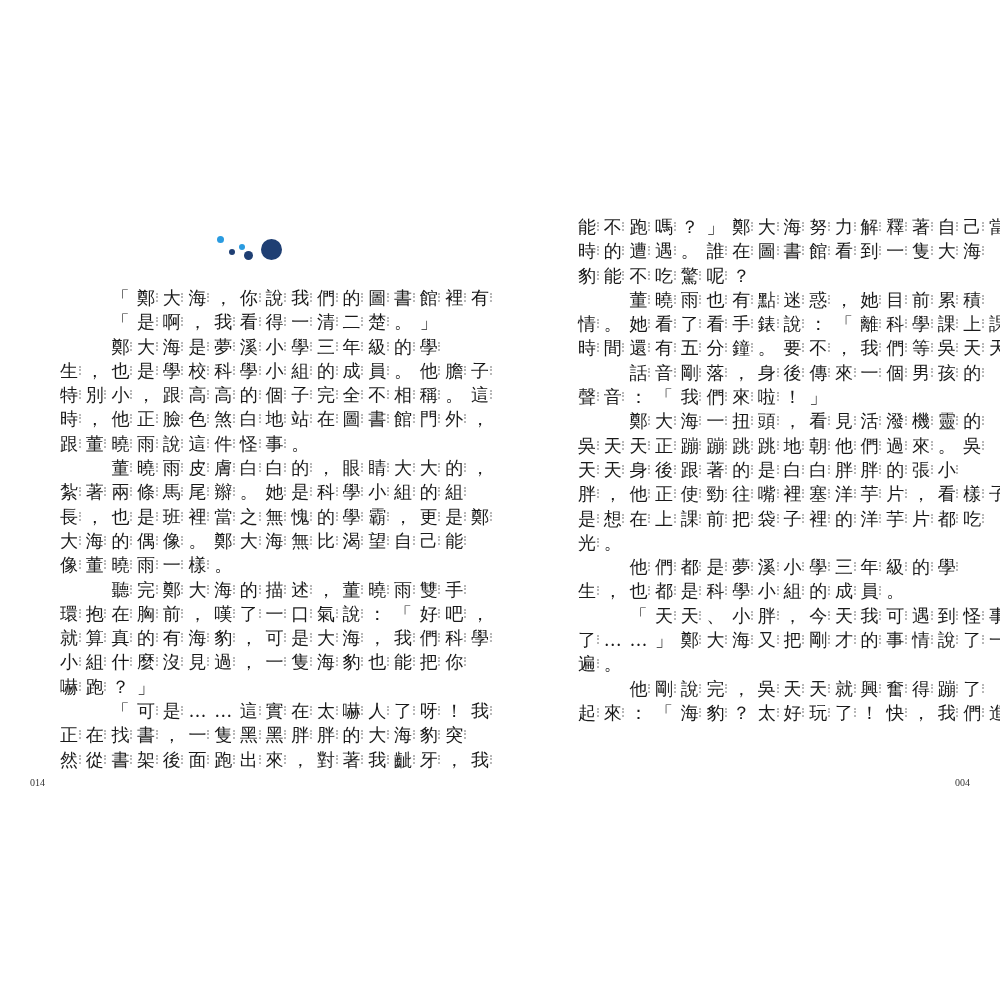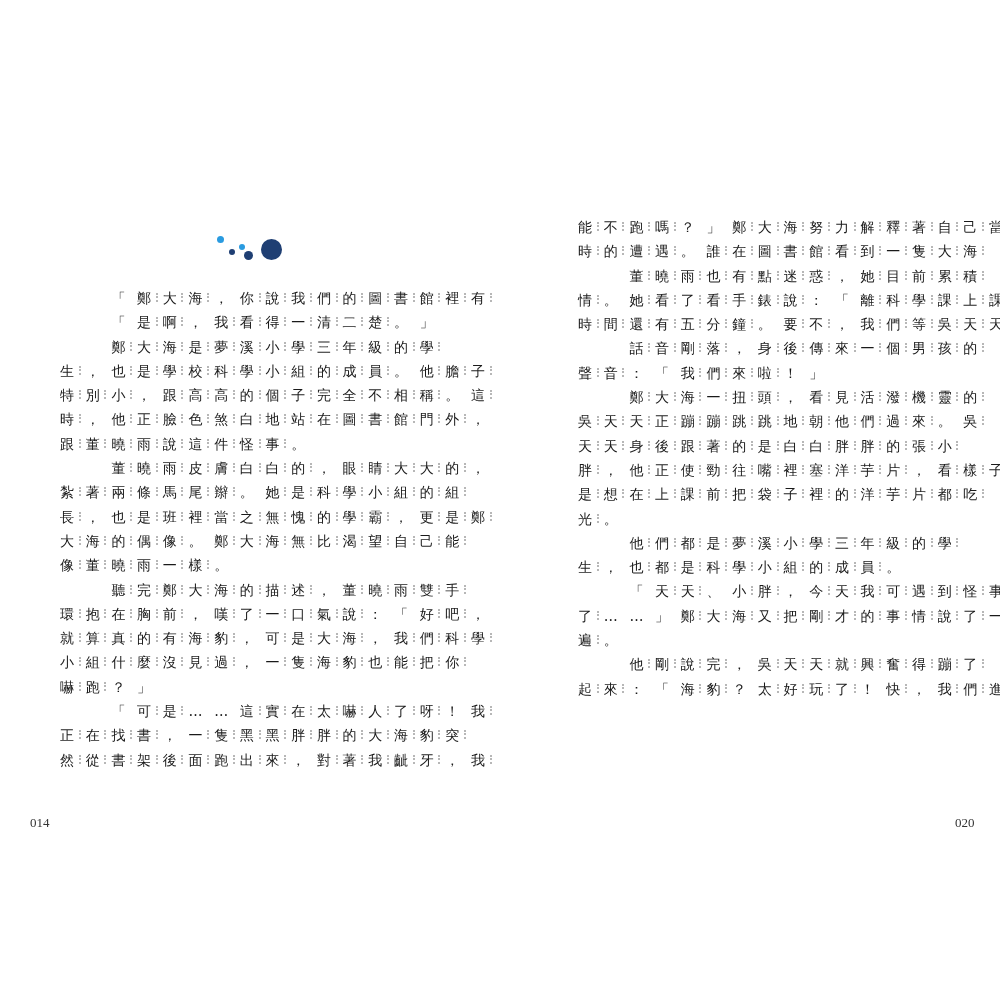--- a/index.html
+++ b/index.html
@@ -7,27 +7,27 @@
          font-family:"DejaVu Serif", "Liberation Serif", serif; color:#1a1a1a; }
   .spread { position:absolute; left:0; top:0; width:1000px; height:1000px; }
   .page { position:absolute; top:0; height:1000px; }
   .page-left { left:0; width:500px; }
   .page-right { left:500px; width:500px; }
   .deco { position:absolute; left:205px; top:230px; width:90px; height:45px; }
   .dot { position:absolute; border-radius:50%; }
   .text-block { position:absolute; }
   .left-text { left:60px; top:286px; width:392px;text-decoration:underline; }
   .right-text { left:78px; top:215px; width:372px; }
-  .line { height:24.3px; line-height:24.3px; white-space:nowrap; font-size:14px;
+  .line { height:24.3px; line-height:24.3px; white-space:nowrap; font-size:18px;
           letter-spacing:0; position:relative; }
   .c { display:inline-block; width:25.7px; position:relative; text-align:left; }
   .c::after { content:""; position:absolute; right:3px; top:7px; width:2px; height:9px;
               border-left:2px dotted #9a9a9a; opacity:.7; }
   .c.p::after { display:none; }
-  .pageno { position:absolute; top:815px; font-size:13px; color:#333;
+  .pageno { position:absolute; top:777px; font-size:10px; color:#333;
             font-family:"Liberation Serif", serif; }
   .pageno-left { left:30px; }
   .pageno-right { left:455px; }
 </style>
 </head>
 <body>
 
 <div class="spread">
 
   <div class="page page-left">
@@ -60,35 +60,36 @@
         <div class="line"><span class="c">正</span><span class="c">在</span><span class="c">找</span><span class="c">書</span><span class="c p">，</span><span class="c">一</span><span class="c">隻</span><span class="c">黑</span><span class="c">黑</span><span class="c">胖</span><span class="c">胖</span><span class="c">的</span><span class="c">大</span><span class="c">海</span><span class="c">豹</span><span class="c">突</span></div>
         <div class="line"><span class="c">然</span><span class="c">從</span><span class="c">書</span><span class="c">架</span><span class="c">後</span><span class="c">面</span><span class="c">跑</span><span class="c">出</span><span class="c">來</span><span class="c p">，</span><span class="c">對</span><span class="c">著</span><span class="c">我</span><span class="c">齜</span><span class="c">牙</span><span class="c p">，</span><span class="c">我</span></div>
       </div>
     <div class="pageno pageno-left">014</div>
   </div>
 
   <div class="page page-right">
     <div class="text-block right-text" id="right-body">
         <div class="line"><span class="c">能</span><span class="c">不</span><span class="c">跑</span><span class="c">嗎</span><span class="c p">？</span><span class="c p">」</span><span class="c">鄭</span><span class="c">大</span><span class="c">海</span><span class="c">努</span><span class="c">力</span><span class="c">解</span><span class="c">釋</span><span class="c">著</span><span class="c">自</span><span class="c">己</span><span class="c">當</span></div>
         <div class="line"><span class="c">時</span><span class="c">的</span><span class="c">遭</span><span class="c">遇</span><span class="c p">。</span><span class="c">誰</span><span class="c">在</span><span class="c">圖</span><span class="c">書</span><span class="c">館</span><span class="c">看</span><span class="c">到</span><span class="c">一</span><span class="c">隻</span><span class="c">大</span><span class="c">海</span></div>
+        <div class="line"><span class="c">豹</span><span class="c">能</span><span class="c">不</span><span class="c">吃</span><span class="c">驚</span><span class="c">呢</span><span class="c p">？</span></div>
         <div class="line"><span class="c p">&nbsp;</span><span class="c p">&nbsp;</span><span class="c">董</span><span class="c">曉</span><span class="c">雨</span><span class="c">也</span><span class="c">有</span><span class="c">點</span><span class="c">迷</span><span class="c">惑</span><span class="c p">，</span><span class="c">她</span><span class="c">目</span><span class="c">前</span><span class="c">累</span><span class="c">積</span></div>
         <div class="line"><span class="c">情</span><span class="c p">。</span><span class="c">她</span><span class="c">看</span><span class="c">了</span><span class="c">看</span><span class="c">手</span><span class="c">錶</span><span class="c">說</span><span class="c p">：</span><span class="c p">「</span><span class="c">離</span><span class="c">科</span><span class="c">學</span><span class="c">課</span><span class="c">上</span><span class="c">課</span></div>
         <div class="line"><span class="c">時</span><span class="c">間</span><span class="c">還</span><span class="c">有</span><span class="c">五</span><span class="c">分</span><span class="c">鐘</span><span class="c p">。</span><span class="c">要</span><span class="c">不</span><span class="c p">，</span><span class="c">我</span><span class="c">們</span><span class="c">等</span><span class="c">吳</span><span class="c">天</span><span class="c">天</span></div>
         <div class="line"><span class="c p">&nbsp;</span><span class="c p">&nbsp;</span><span class="c">話</span><span class="c">音</span><span class="c">剛</span><span class="c">落</span><span class="c p">，</span><span class="c">身</span><span class="c">後</span><span class="c">傳</span><span class="c">來</span><span class="c">一</span><span class="c">個</span><span class="c">男</span><span class="c">孩</span><span class="c">的</span></div>
         <div class="line"><span class="c">聲</span><span class="c">音</span><span class="c p">：</span><span class="c p">「</span><span class="c">我</span><span class="c">們</span><span class="c">來</span><span class="c">啦</span><span class="c p">！</span><span class="c p">」</span></div>
         <div class="line"><span class="c p">&nbsp;</span><span class="c p">&nbsp;</span><span class="c">鄭</span><span class="c">大</span><span class="c">海</span><span class="c">一</span><span class="c">扭</span><span class="c">頭</span><span class="c p">，</span><span class="c">看</span><span class="c">見</span><span class="c">活</span><span class="c">潑</span><span class="c">機</span><span class="c">靈</span><span class="c">的</span></div>
         <div class="line"><span class="c">吳</span><span class="c">天</span><span class="c">天</span><span class="c">正</span><span class="c">蹦</span><span class="c">蹦</span><span class="c">跳</span><span class="c">跳</span><span class="c">地</span><span class="c">朝</span><span class="c">他</span><span class="c">們</span><span class="c">過</span><span class="c">來</span><span class="c p">。</span><span class="c">吳</span></div>
         <div class="line"><span class="c">天</span><span class="c">天</span><span class="c">身</span><span class="c">後</span><span class="c">跟</span><span class="c">著</span><span class="c">的</span><span class="c">是</span><span class="c">白</span><span class="c">白</span><span class="c">胖</span><span class="c">胖</span><span class="c">的</span><span class="c">張</span><span class="c">小</span></div>
         <div class="line"><span class="c">胖</span><span class="c p">，</span><span class="c">他</span><span class="c">正</span><span class="c">使</span><span class="c">勁</span><span class="c">往</span><span class="c">嘴</span><span class="c">裡</span><span class="c">塞</span><span class="c">洋</span><span class="c">芋</span><span class="c">片</span><span class="c p">，</span><span class="c">看</span><span class="c">樣</span><span class="c">子</span></div>
         <div class="line"><span class="c">是</span><span class="c">想</span><span class="c">在</span><span class="c">上</span><span class="c">課</span><span class="c">前</span><span class="c">把</span><span class="c">袋</span><span class="c">子</span><span class="c">裡</span><span class="c">的</span><span class="c">洋</span><span class="c">芋</span><span class="c">片</span><span class="c">都</span><span class="c">吃</span></div>
         <div class="line"><span class="c">光</span><span class="c p">。</span></div>
         <div class="line"><span class="c p">&nbsp;</span><span class="c p">&nbsp;</span><span class="c">他</span><span class="c">們</span><span class="c">都</span><span class="c">是</span><span class="c">夢</span><span class="c">溪</span><span class="c">小</span><span class="c">學</span><span class="c">三</span><span class="c">年</span><span class="c">級</span><span class="c">的</span><span class="c">學</span></div>
         <div class="line"><span class="c">生</span><span class="c p">，</span><span class="c">也</span><span class="c">都</span><span class="c">是</span><span class="c">科</span><span class="c">學</span><span class="c">小</span><span class="c">組</span><span class="c">的</span><span class="c">成</span><span class="c">員</span><span class="c p">。</span></div>
         <div class="line"><span class="c p">&nbsp;</span><span class="c p">&nbsp;</span><span class="c p">「</span><span class="c">天</span><span class="c">天</span><span class="c p">、</span><span class="c">小</span><span class="c">胖</span><span class="c p">，</span><span class="c">今</span><span class="c">天</span><span class="c">我</span><span class="c">可</span><span class="c">遇</span><span class="c">到</span><span class="c">怪</span><span class="c">事</span></div>
         <div class="line"><span class="c">了</span><span class="c p">…</span><span class="c p">…</span><span class="c p">」</span><span class="c">鄭</span><span class="c">大</span><span class="c">海</span><span class="c">又</span><span class="c">把</span><span class="c">剛</span><span class="c">才</span><span class="c">的</span><span class="c">事</span><span class="c">情</span><span class="c">說</span><span class="c">了</span><span class="c">一</span></div>
         <div class="line"><span class="c">遍</span><span class="c p">。</span></div>
         <div class="line"><span class="c p">&nbsp;</span><span class="c p">&nbsp;</span><span class="c">他</span><span class="c">剛</span><span class="c">說</span><span class="c">完</span><span class="c p">，</span><span class="c">吳</span><span class="c">天</span><span class="c">天</span><span class="c">就</span><span class="c">興</span><span class="c">奮</span><span class="c">得</span><span class="c">蹦</span><span class="c">了</span></div>
         <div class="line"><span class="c">起</span><span class="c">來</span><span class="c p">：</span><span class="c p">「</span><span class="c">海</span><span class="c">豹</span><span class="c p">？</span><span class="c">太</span><span class="c">好</span><span class="c">玩</span><span class="c">了</span><span class="c p">！</span><span class="c">快</span><span class="c p">，</span><span class="c">我</span><span class="c">們</span><span class="c">進</span></div>
       </div>
-    <div class="pageno pageno-right">020</div>
+    <div class="pageno pageno-right">004</div>
   </div>
 
 </div>
 
 </body></html>

